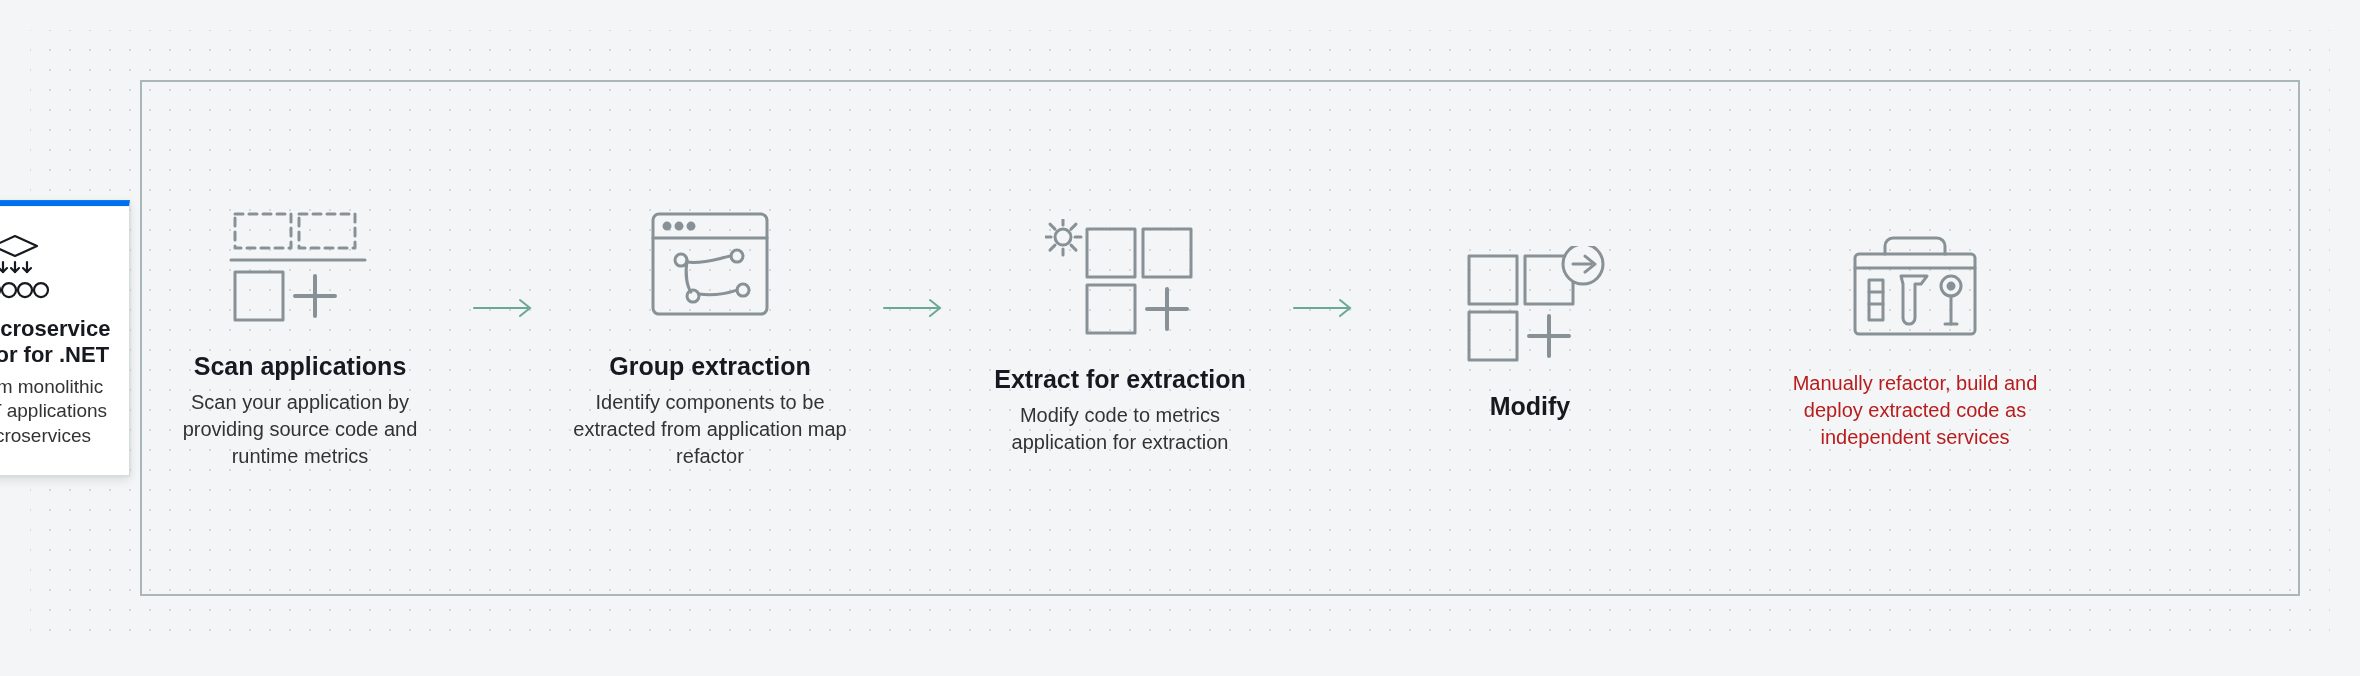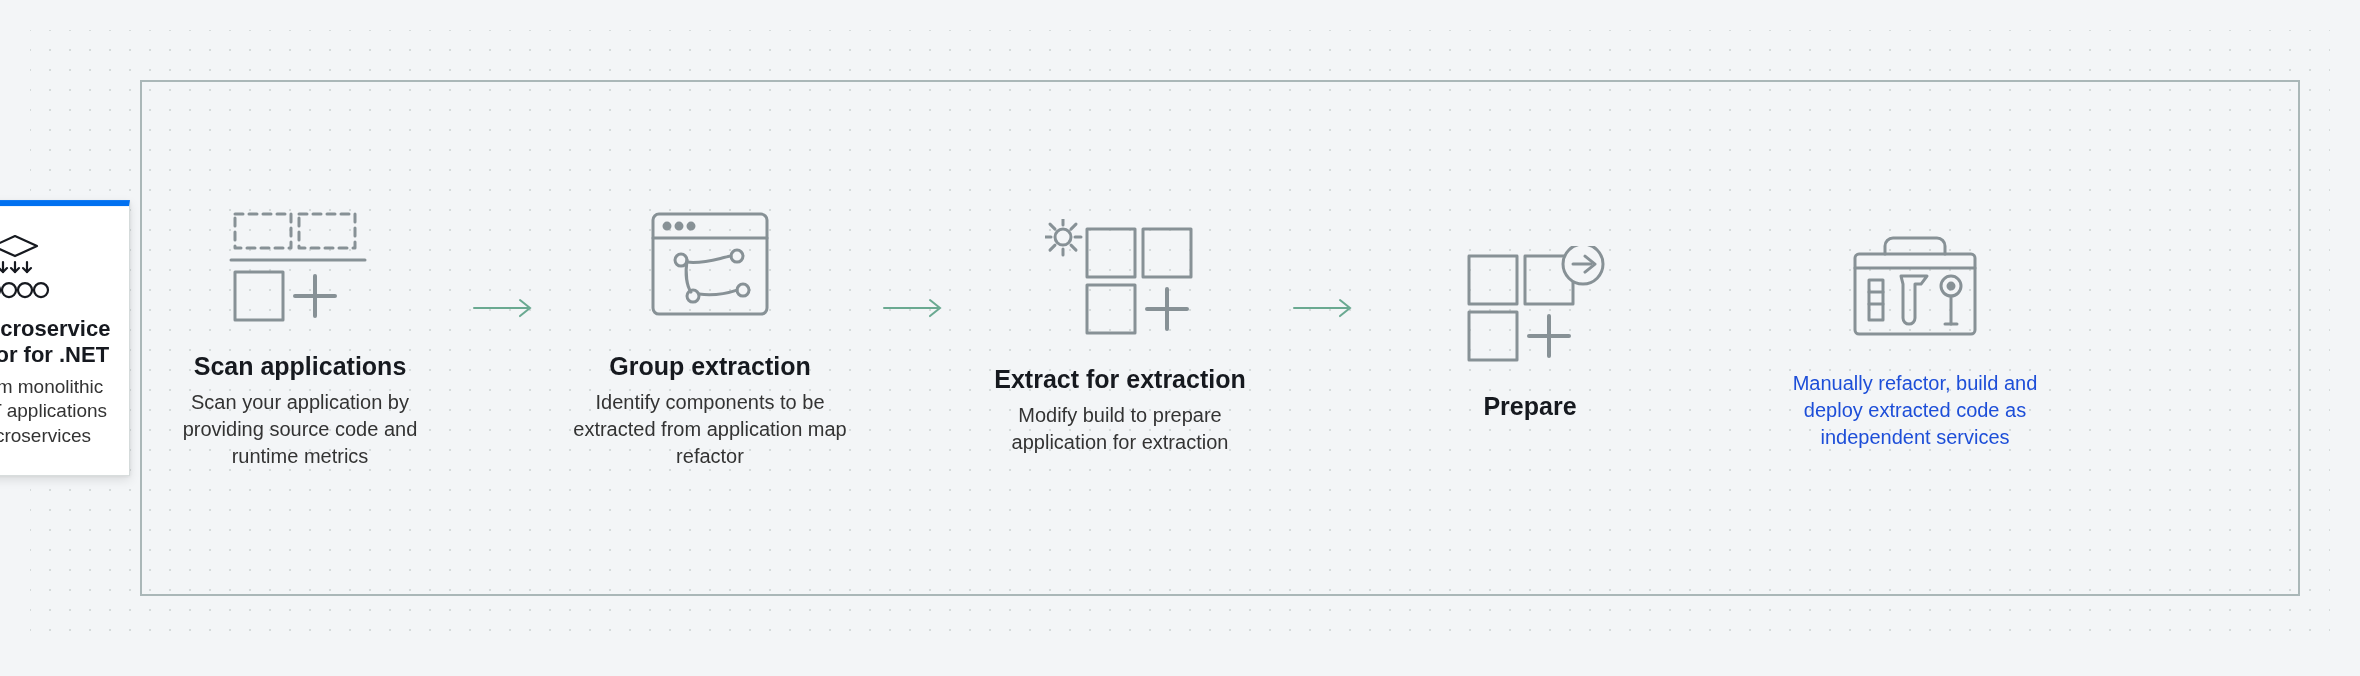--- a/index.html
+++ b/index.html
@@ -64,21 +64,21 @@
     display:flex; align-items:center; justify-content:center;
     margin-top: -60px;
   }
   .end {
     width: 290px;
     flex: 0 0 auto;
     text-align: center;
     margin-left: 70px;
   }
   .end .icon-wrap { display:flex; justify-content:center; margin-bottom:26px; height:120px; align-items:center; }
-  .end-desc { font-size: 20px; color:#1d4ed8; line-height: 1.35; }
+  .end-desc { font-size: 20px; color:#b91c1c; line-height: 1.35; }
   svg { display:block; }
 </style>
 </head>
 <body>
 
 <div class="dots-bg"></div>
 <div class="stage"></div>
 
 <div class="row">
 
@@ -170,21 +170,21 @@
           </g>
         </g>
         <rect x="42" y="10" width="48" height="48"></rect>
         <rect x="98" y="10" width="48" height="48"></rect>
         <rect x="42" y="66" width="48" height="48"></rect>
         <line x1="122" y1="70" x2="122" y2="110" stroke-width="4"></line>
         <line x1="102" y1="90" x2="142" y2="90" stroke-width="4"></line>
       </svg>
     </div>
     <div class="step-title">Extract for extraction</div>
-    <div class="step-desc">Modify build to prepare application for extraction</div>
+    <div class="step-desc">Modify code to metrics application for extraction</div>
   </div>
 
   <div class="arrow">
     <svg width="70" height="24" viewBox="0 0 70 24" stroke="#6aa991" stroke-width="2" fill="none" stroke-linecap="round">
       <line x1="4" y1="12" x2="58" y2="12"></line>
       <path d="M50,4 L60,12 L50,20"></path>
     </svg>
   </div>
 
   <div class="step">
@@ -193,21 +193,21 @@
         <rect x="14" y="10" width="48" height="48"></rect>
         <rect x="70" y="10" width="48" height="48"></rect>
         <rect x="14" y="66" width="48" height="48"></rect>
         <line x1="94" y1="70" x2="94" y2="110" stroke-width="4"></line>
         <line x1="74" y1="90" x2="114" y2="90" stroke-width="4"></line>
         <circle cx="128" cy="18" r="20" fill="#f3f5f7"></circle>
         <line x1="118" y1="18" x2="136" y2="18"></line>
         <path d="M130,10 L140,18 L130,26"></path>
       </svg>
     </div>
-    <div class="step-title">Prepare</div>
+    <div class="step-title">Modify</div>
   </div>
 
   <div class="end">
     <div class="icon-wrap">
       <svg width="140" height="120" viewBox="0 0 140 120" stroke="#879196" stroke-width="3" fill="none" stroke-linejoin="round" stroke-linecap="round">
         <rect x="10" y="30" width="120" height="80" rx="4"></rect>
         <path d="M10,44 h120"></path>
         <path d="M40,30 v-8 a8,8 0 0 1 8,-8 h44 a8,8 0 0 1 8,8 v8"></path>
         <rect x="24" y="56" width="14" height="40"></rect>
         <line x1="24" y1="68" x2="38" y2="68"></line>

